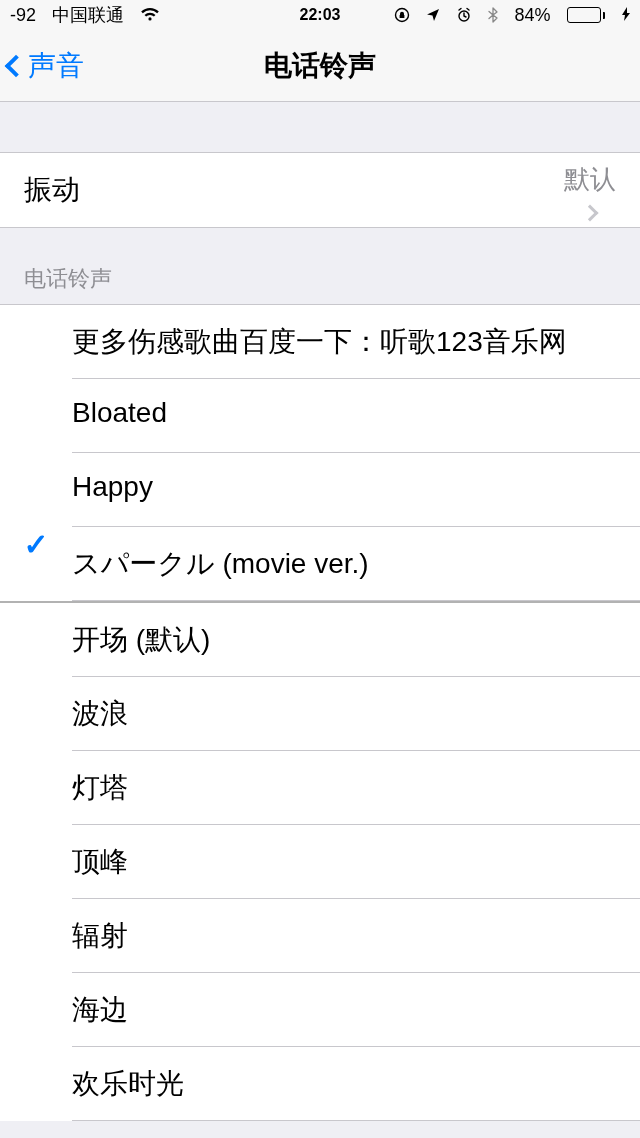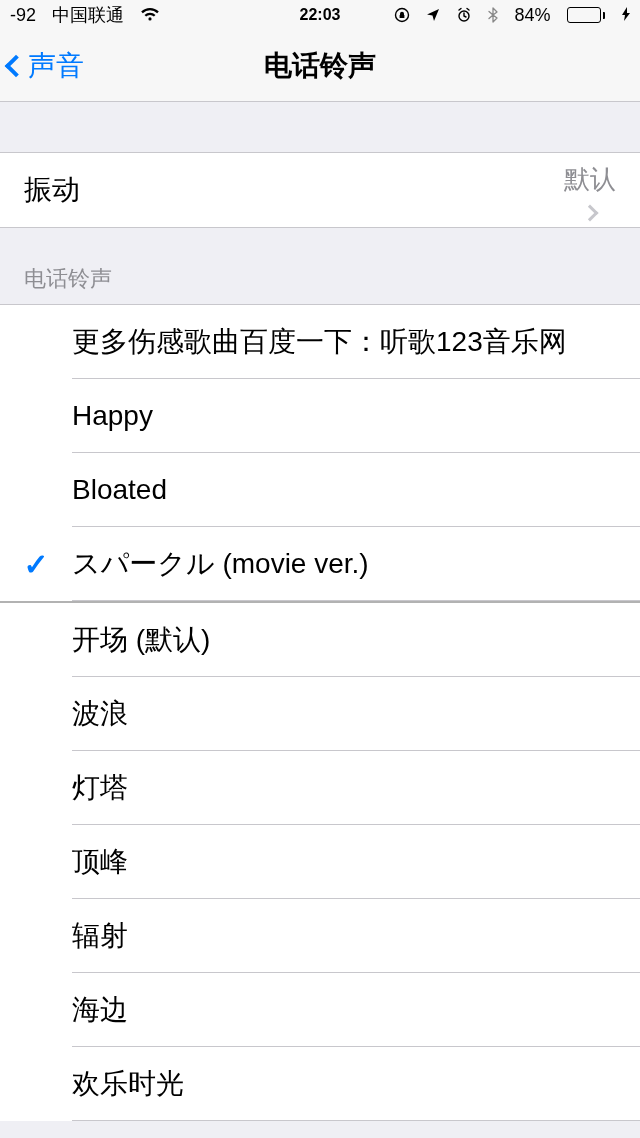--- a/index.html
+++ b/index.html
@@ -141,21 +141,21 @@
     font-size: 22px;
     color: #8e8e93;
   }
 
   .list {
     background: #fff;
     border-top: 1px solid #c8c7cc;
   }
   .list-row {
     display: flex;
-    align-items: center;
+    align-items: flex-start;
     min-height: 74px;
     font-size: 28px;
     position: relative;
     padding-right: 24px;
   }
   .check-col {
     width: 72px;
     display: flex;
     justify-content: center;
     align-items: center;
@@ -257,25 +257,25 @@
 <div class="section-header">电话铃声</div>
 
 <div class="list">
 
   <div class="list-row">
     <div class="check-col"></div>
     <div class="list-label">更多伤感歌曲百度一下：听歌123音乐网</div>
   </div>
   <div class="list-row">
     <div class="check-col"></div>
+    <div class="list-label">Bloated</div>
+  </div>
+  <div class="list-row">
+    <div class="check-col"></div>
     <div class="list-label">Happy</div>
-  </div>
-  <div class="list-row">
-    <div class="check-col"></div>
-    <div class="list-label">Bloated</div>
   </div>
   <div class="list-row" style="border-bottom:none;">
     <div class="check-col">
       <span class="check-icon">✓</span>
     </div>
     <div class="list-label">スパークル (movie ver.)</div>
   </div>
 
   <div class="divider-full"></div>
 

